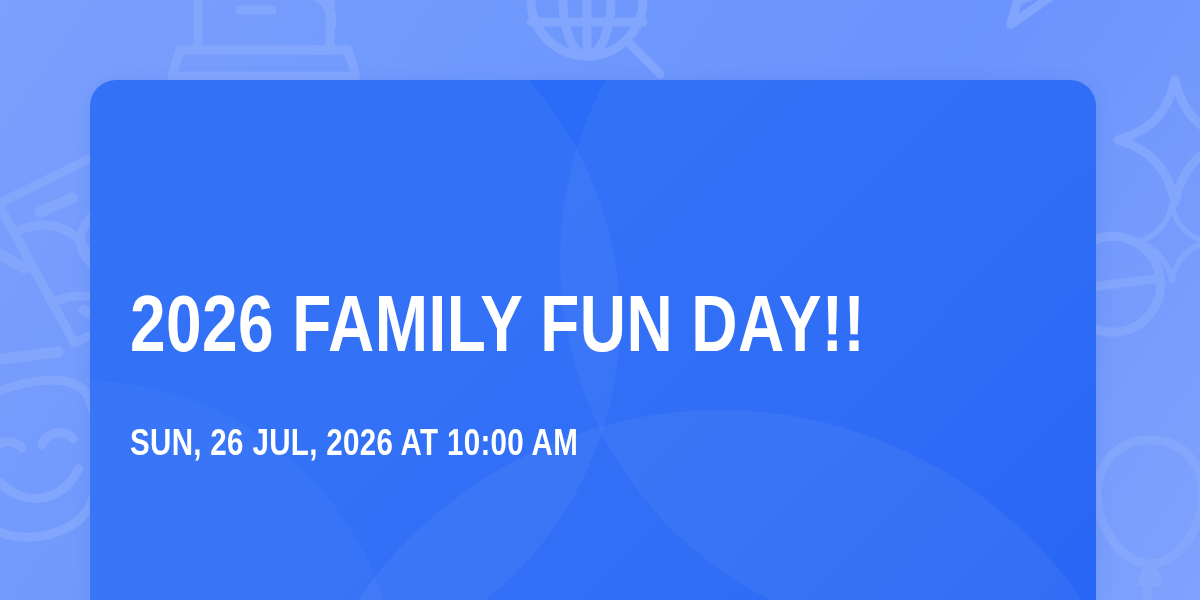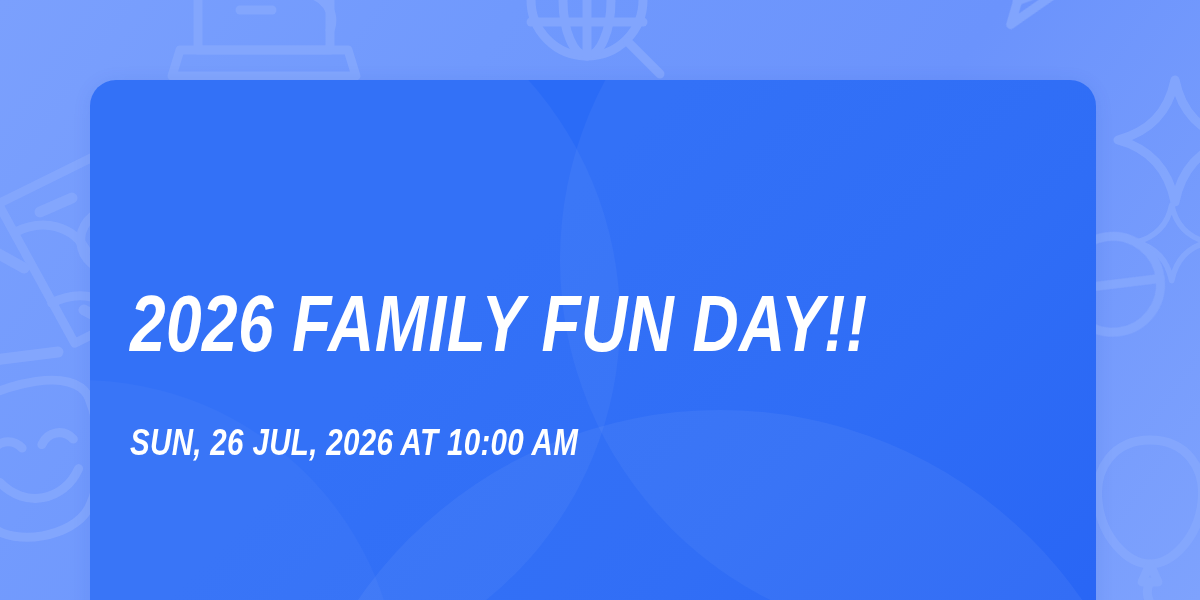--- a/index.html
+++ b/index.html
@@ -10,21 +10,20 @@
     overflow: hidden;
     background: #6f96fc;
     font-family: "Liberation Sans", sans-serif;
   }
 
   #stage {
     position: relative;
     width: 1200px;
     height: 600px;
     overflow: hidden;
-    font-style: italic;
   }
 
   
   .bg-base {
     position: absolute;
     inset: 0;
     background: linear-gradient(125deg, #7ba0fd 0%, #7099fd 32%, #6b93fc 62%, #7ea2fd 100%);
   }
 
   .bg-pattern {

